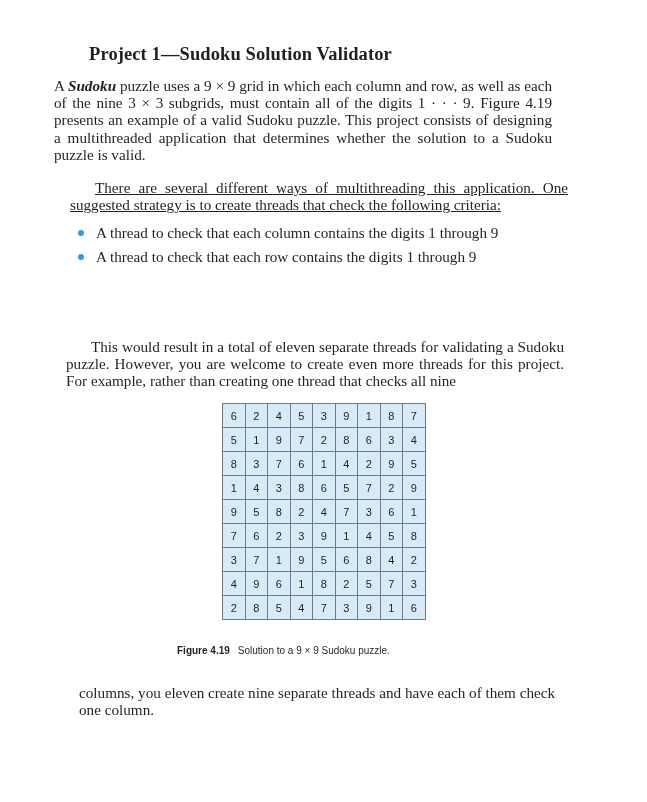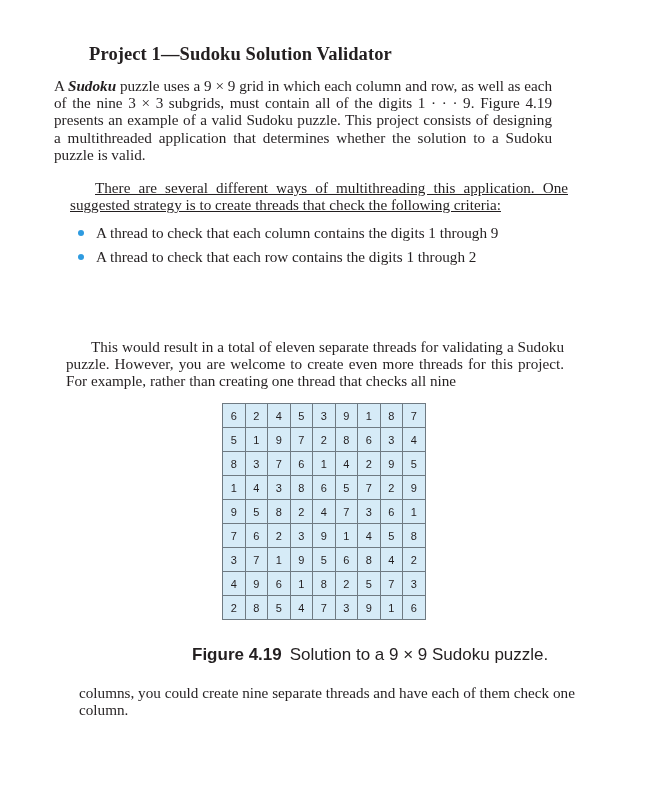--- a/index.html
+++ b/index.html
@@ -14,42 +14,42 @@
   .p3 { top: 326px; text-indent: 25px; }
   .p4 { top: 684px; left: 79px; width: 498px; text-align: left; }
 
   .bullets { position: absolute; left: 78px; top: 224px; width: 490px; margin: 0; padding: 0; list-style: none; }
   .bullets li { position: relative; padding-left: 18px; font-size: 15.2px; line-height: 17.2px; margin-bottom: 7px; }
   .bullets .dot { position: absolute; left: 0; top: 6px; width: 6px; height: 6px; border-radius: 50%; background: #2e9be0; }
 
   .grid { position: absolute; left: 222px; top: 403px; border-collapse: collapse; border: 1.5px solid #6f7a82; }
   .grid td { width: 21.5px; height: 23px; background: #d6ebf7; border: 1px solid #6f7a82; text-align: center; vertical-align: middle; font-size: 11px; color: #231f20; padding: 0; }
 
-  .caption { position: absolute; left: 192px; top: 645px; font-size: 17px; }
+  .caption { position: absolute; left: 177px; top: 645px; font-size: 10px; }
   .caption b { font-weight: bold; margin-right: 8px; }
 </style>
 </head>
 <body>
 
 <div class="heading serif">Project 1—Sudoku Solution Validator</div>
 
 <p class="para p1 serif" style="margin:0;">
   <span>A </span><b><i>Sudoku</i></b><span> puzzle uses a 9 × 9 grid in which each column and row, as well as each of the nine 3 × 3 subgrids, must contain all of the digits 1 · · · 9. Figure 4.19 presents an example of a valid Sudoku puzzle. This project consists of designing a multithreaded application that determines whether the solution to a Sudoku puzzle is valid.</span>
 </p>
 
 <p class="para p2 serif" style="margin:16px;text-decoration:underline;">There are several different ways of multithreading this application. One suggested strategy is to create threads that check the following criteria:</p>
 
 <ul class="bullets serif">
   <li>
     <span class="dot"></span>
     <span>A thread to check that each column contains the digits 1 through 9</span>
   </li>
   <li>
     <span class="dot"></span>
-    <span>A thread to check that each row contains the digits 1 through 2</span>
+    <span>A thread to check that each row contains the digits 1 through 9</span>
   </li>
 </ul>
 
 <p class="para p3 serif" style="margin:12px;">This would result in a total of eleven separate threads for validating a Sudoku puzzle. However, you are welcome to create even more threads for this project. For example, rather than creating one thread that checks all nine</p>
 
 <table class="grid sans">
   <tbody id="grid-body">
       <tr>
         <td>6</td>
         <td>2</td>
@@ -149,13 +149,13 @@
         <td>1</td>
         <td>6</td>
       </tr>
     </tbody>
 </table>
 
 <div class="caption sans">
   <b>Figure 4.19</b><span>Solution to a 9 × 9 Sudoku puzzle.</span>
 </div>
 
-<p class="para p4 serif" style="margin:0;">columns, you could create nine separate threads and have each of them check one column.</p>
+<p class="para p4 serif" style="margin:0;">columns, you eleven create nine separate threads and have each of them check one column.</p>
 
 </body></html>

